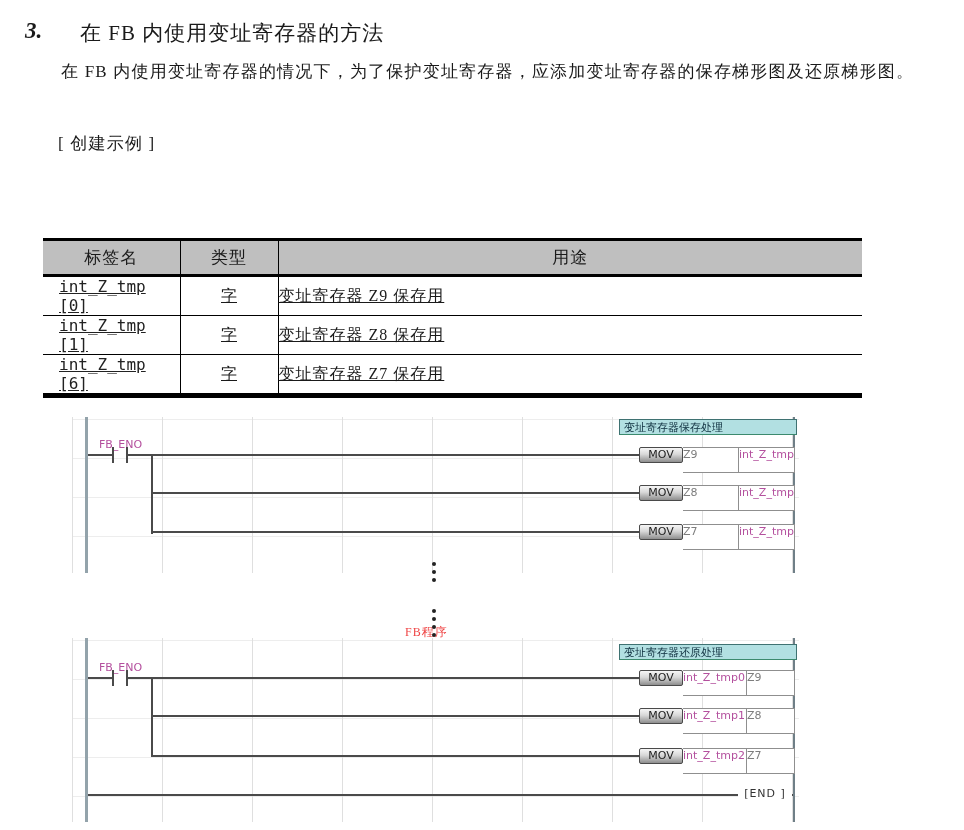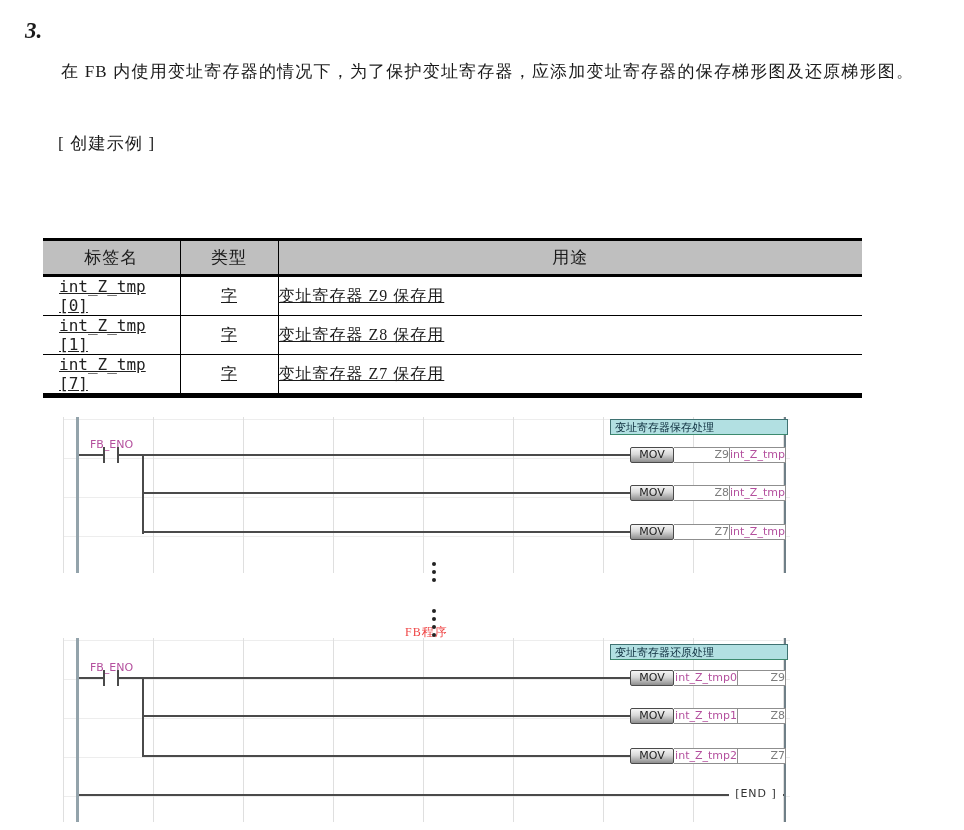--- a/index.html
+++ b/index.html
@@ -30,56 +30,58 @@
   .c3 { width:584px; padding-left:0; letter-spacing:1px; }
   td.c1 { font-family:"DejaVu Sans Mono","Liberation Mono",monospace; font-size:15px;
           padding-left:16px; color:#222; }
 
   
   .ladder { background:#fff;
     background-image:
       repeating-linear-gradient(to right,#dfdfdf 0 1px,transparent 1px 90px),
       repeating-linear-gradient(to bottom,#ededed 0 1px,transparent 1px 39px);
     background-position:0 0, 0 2px;
+    margin-left:9px;
   }
   .lad-font { font-family:"DejaVu Sans","Liberation Sans",sans-serif; font-size:11px; }
   .lrail { left:13px; top:0; bottom:0; width:3px; background:#93a3ab; }
   .rrail { left:721px; top:0; bottom:0; width:2px; background:#6f7f87; }
   .hline { height:2px; background:#4a4a4a; }
   .vline { width:2px;  background:#4a4a4a; }
   .ltitle { height:16px; width:178px; left:547px; background:#b2e0e2;
             border:1px solid #3f7272; border-bottom-color:#3c8a6e;
             color:#0c2c3c; padding:1px 0 0 4px; font-family:"DejaVu Sans","Liberation Sans",sans-serif;
             font-size:11px; line-height:13px; white-space:nowrap; overflow:hidden; }
   .contact-label { color:#b4509e; font-family:"DejaVu Sans","Liberation Sans",sans-serif; font-size:11px; }
   .contact { width:16px; height:16px; }
   .contact .bar { position:absolute; top:0; width:2px; height:16px; background:#4a4a4a; }
   .contact .bar.r { left:14px; }
   .contact .gapfill { position:absolute; left:2px; top:6px; width:12px; height:5px; background:#fff; }
   .instr { left:567px; width:156px; height:16px; display:flex; }
   .mov-box { width:44px; height:16px; background:linear-gradient(180deg,#f6f6f6 0%,#d8d8d8 45%,#8e8e8e 100%);
              border:1px solid #4a4a4a; border-radius:2px; text-align:center; line-height:13px; color:#222; }
-  .op-box  { height:16px; background:#fff; border:1px solid #8f8f8f; border-left:none;
-             text-align:right; line-height:14px; white-space:nowrap; overflow:hidden; }
+  .op-box  { height:26px; background:#fff; border:1px solid #8f8f8f; border-left:none;
+             text-align:left; line-height:14px; white-space:nowrap; overflow:hidden; }
   .t-gray { color:#7d7d7d; }
   .t-mag  { color:#b4509e; }
   .end-box { left:666px; top:149px; width:54px; height:15px; background:#fff;
              text-align:center; line-height:14px; color:#333; letter-spacing:1px; }
 
   
   .dot { position:absolute; width:4px; height:4px; border-radius:50%; background:#222; left:0; }
   .dots-col { left:432px; width:4px; }
   #fb-label { left:405px; top:584px; font-size:12px; letter-spacing:1px; color:#ef4444;margin-top:40px; }
 </style>
 </head>
 <body>
 
 <div id="page">
 
   <div class="abs h-num">3.</div>
+  <div class="abs h-title">在 FB 内使用变址寄存器的方法</div>
 
   <div class="abs para" id="para1">在 FB 内使用变址寄存器的情况下，为了保护变址寄存器，应添加变址寄存器的保存梯形图及还原梯形图。</div>
 
   <div class="abs" id="exlabel">[ 创建示例 ]</div>
 
   <table class="abs" id="spec-table">
     <thead>
       <tr>
         <th class="c1">标签名</th>
         <th class="c2">类型</th>
@@ -91,21 +93,21 @@
         <td class="c1">int_Z_tmp [0]</td>
         <td class="c2">字</td>
         <td class="c3">变址寄存器 Z9 保存用</td>
       </tr>
       <tr>
         <td class="c1">int_Z_tmp [1]</td>
         <td class="c2">字</td>
         <td class="c3">变址寄存器 Z8 保存用</td>
       </tr>
       <tr>
-        <td class="c1">int_Z_tmp [7]</td>
+        <td class="c1">int_Z_tmp [6]</td>
         <td class="c2">字</td>
         <td class="c3">变址寄存器 Z7 保存用</td>
       </tr>
     </tbody>
   </table>
 
   <div class="abs ladder" style="left:63px; top:417px; width:727px; height:156px;">
     <div class="abs lrail"></div>
     <div class="abs rrail"></div>
     <div class="abs ltitle" style="top:2px;">变址寄存器保存处理</div>

